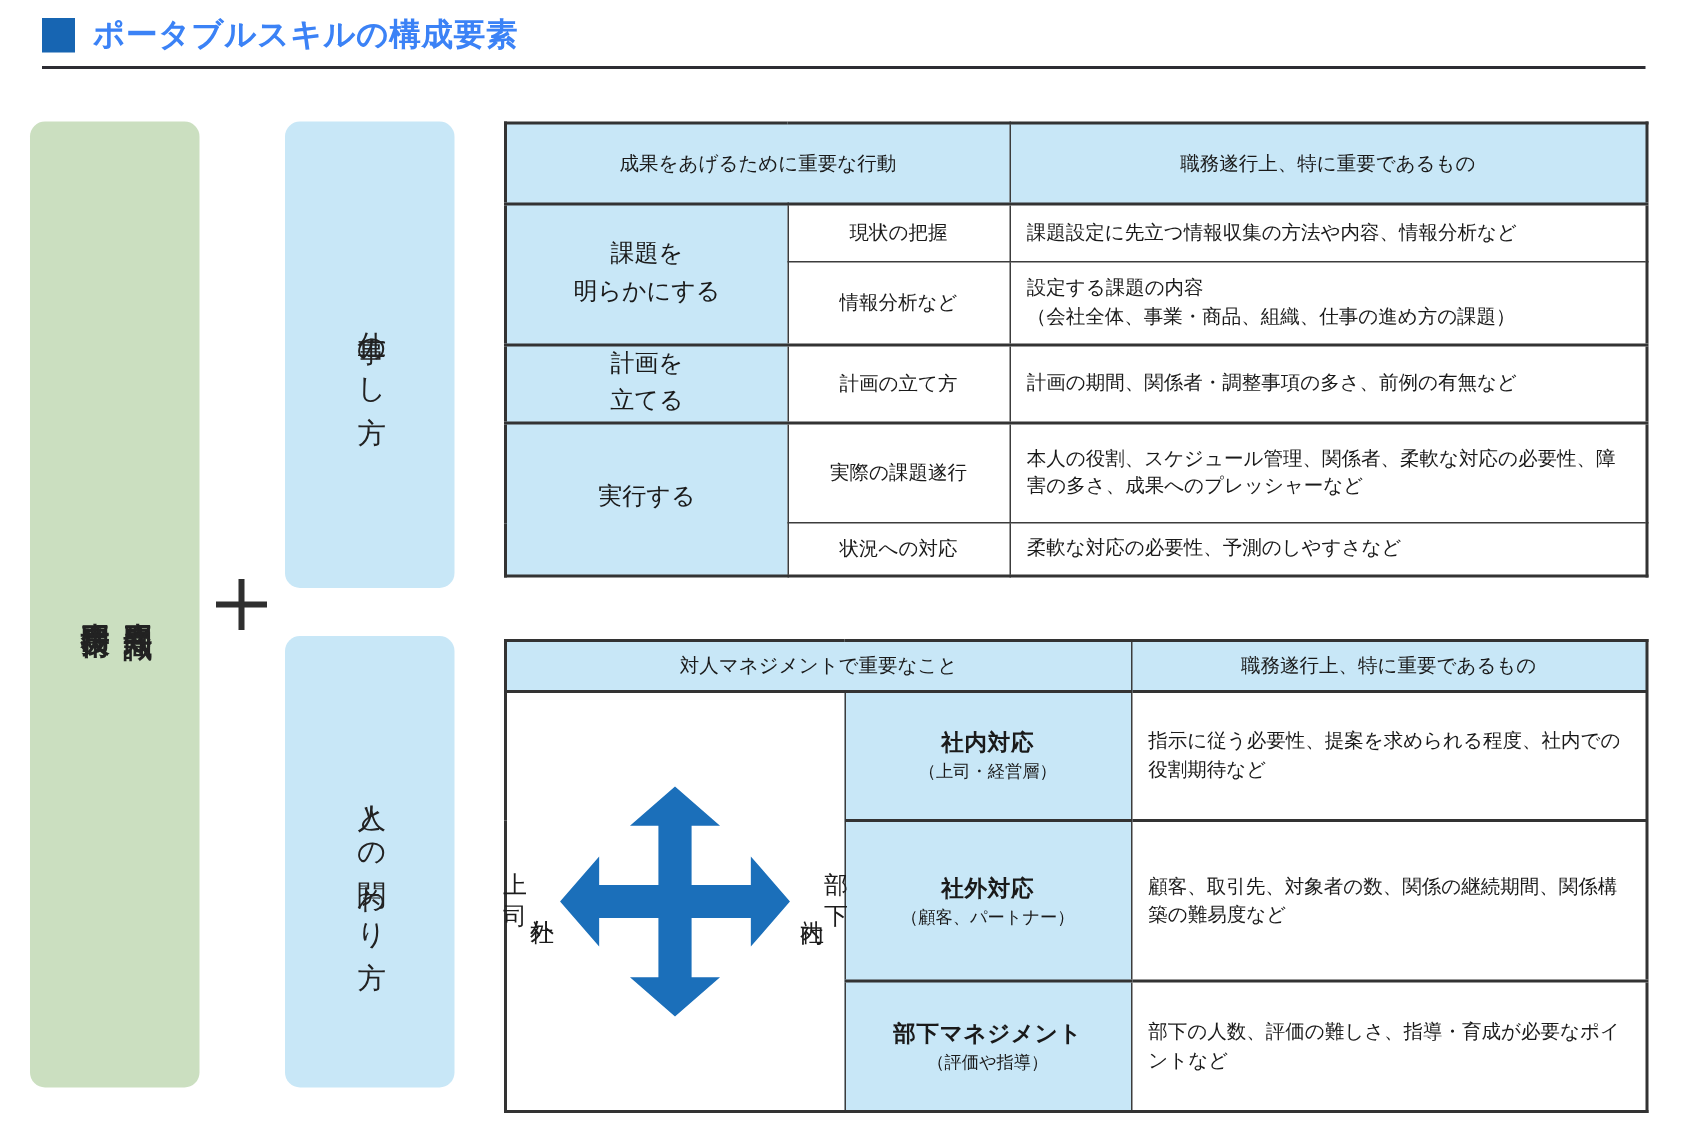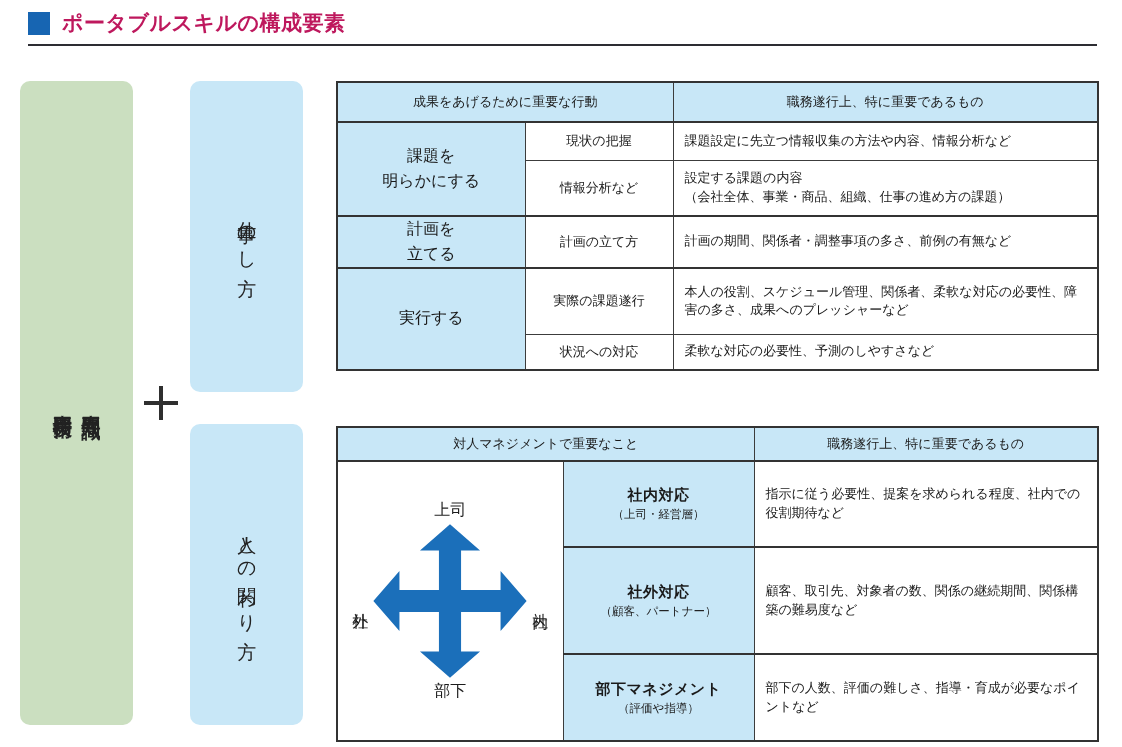--- a/index.html
+++ b/index.html
@@ -3,21 +3,21 @@
 <meta charset="utf-8">
 <style>
   * { margin:0; padding:0; box-sizing:border-box; }
   html,body { background:#ffffff; }
   body { font-family:"Liberation Sans", sans-serif; color:#1a1a1a; }
   .canvas { position:relative; width:1122px; height:747px; background:#ffffff; overflow:hidden; }
 
   
   .title-row { position:absolute; left:28px; top:9px; display:flex; align-items:center; gap:12px; }
   .title-square { width:22px; height:23px; background:#1765b2; }
-  .page-title { font-size:21px; font-weight:600; letter-spacing:0.5px; color:#be185d; }
+  .page-title { font-size:21px; font-weight:600; letter-spacing:0.5px; color:#3b82f6; }
   .title-rule { position:absolute; left:28px; top:44px; width:1069px; height:2px; background:#2d2d33; }
 
   
   .green-box { position:absolute; left:20px; top:81px; width:113px; height:644px;
                background:#cbdfc0; border-radius:10px;
                display:flex; align-items:center; justify-content:center; }
   .sidebar { position:absolute; left:190px; width:113px; background:#c8e7f7; border-radius:10px;
              display:flex; align-items:center; justify-content:center; }
   .sidebar-work { top:81px; height:311px; }
   .sidebar-people { top:424px; height:301px; }
@@ -41,21 +41,21 @@
   .desc-cell { padding:5px 11px; line-height:1.45; white-space:pre-line; }
   tr.sep td { border-top:2px solid #333; }
 
   
   .label-cell { background:#c8e7f7; text-align:center; padding:4px 20px; }
   .label-main { display:block; font-size:15px; font-weight:600; letter-spacing:0.5px; }
   .label-sub  { display:block; font-size:11.5px; margin-top:2px; }
 
   
   .diagram-cell { background:#fff; }
-  .cross-wrap { display:flex; flex-direction:column; align-items:center; justify-content:center; gap:1px; }
+  .cross-wrap { display:flex; flex-direction:row; align-items:center; justify-content:center; gap:1px; }
   .cross-mid { display:flex; align-items:center; gap:3px; }
   .axis-label { font-size:16px; color:#1c1c1c; }
   .axis-label.vert { writing-mode:vertical-rl; letter-spacing:1px; line-height:1; }
 </style>
 </head>
 <body>
 
 <div class="canvas">
 
   <div class="title-row">
@@ -78,21 +78,21 @@
     <div class="v-text">人との関わり方</div>
   </div>
 
   <table class="table-work">
     <colgroup>
         <col style="width:188px">
         <col style="width:148px">
         <col style="width:425px">
       </colgroup>
     <tbody>
-        <tr style="height:40px">
+        <tr style="height:54px">
       <td class="th-cell" colspan="2">成果をあげるために重要な行動</td>
       <td class="th-cell">職務遂行上、特に重要であるもの</td>
     </tr>
     <tr style="height:38px">
       <td class="group-cell" rowspan="2">課題を
 明らかにする</td>
       <td class="sub-cell">現状の把握</td>
       <td class="desc-cell">課題設定に先立つ情報収集の方法や内容、情報分析など</td>
     </tr>
     <tr style="height:56px">

